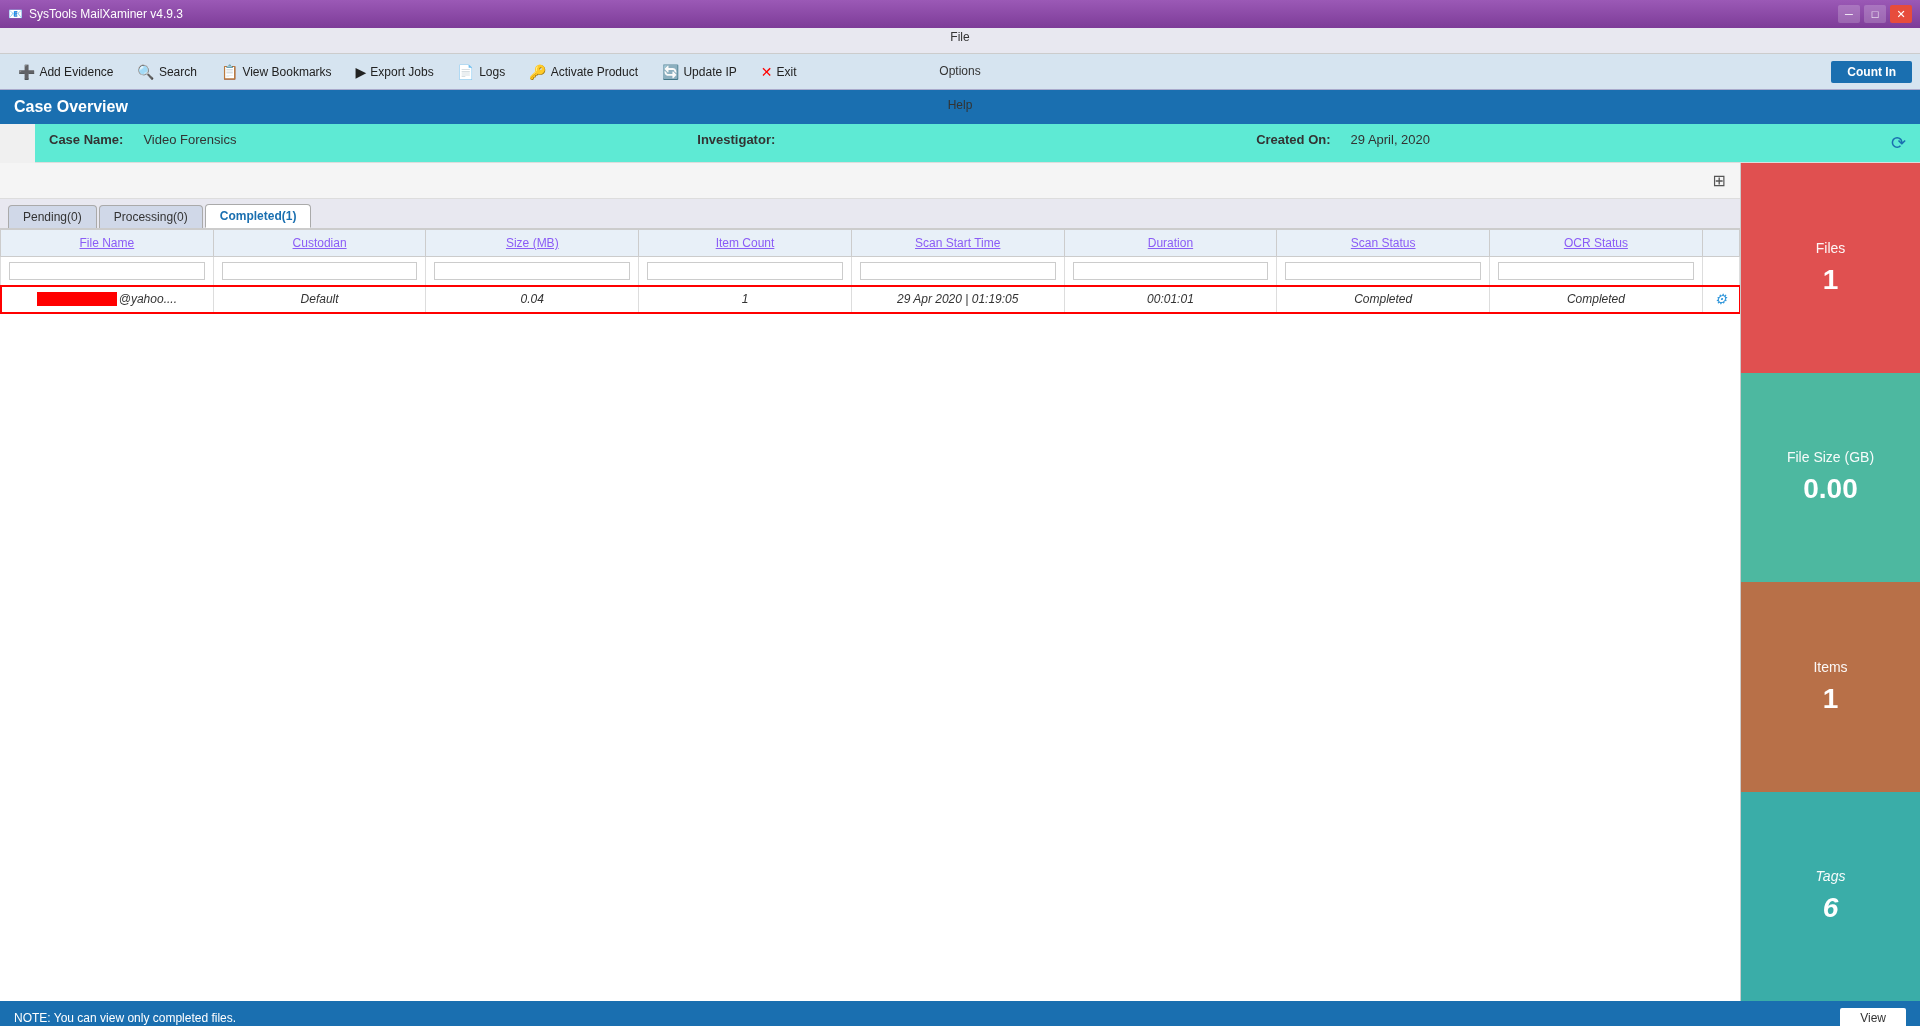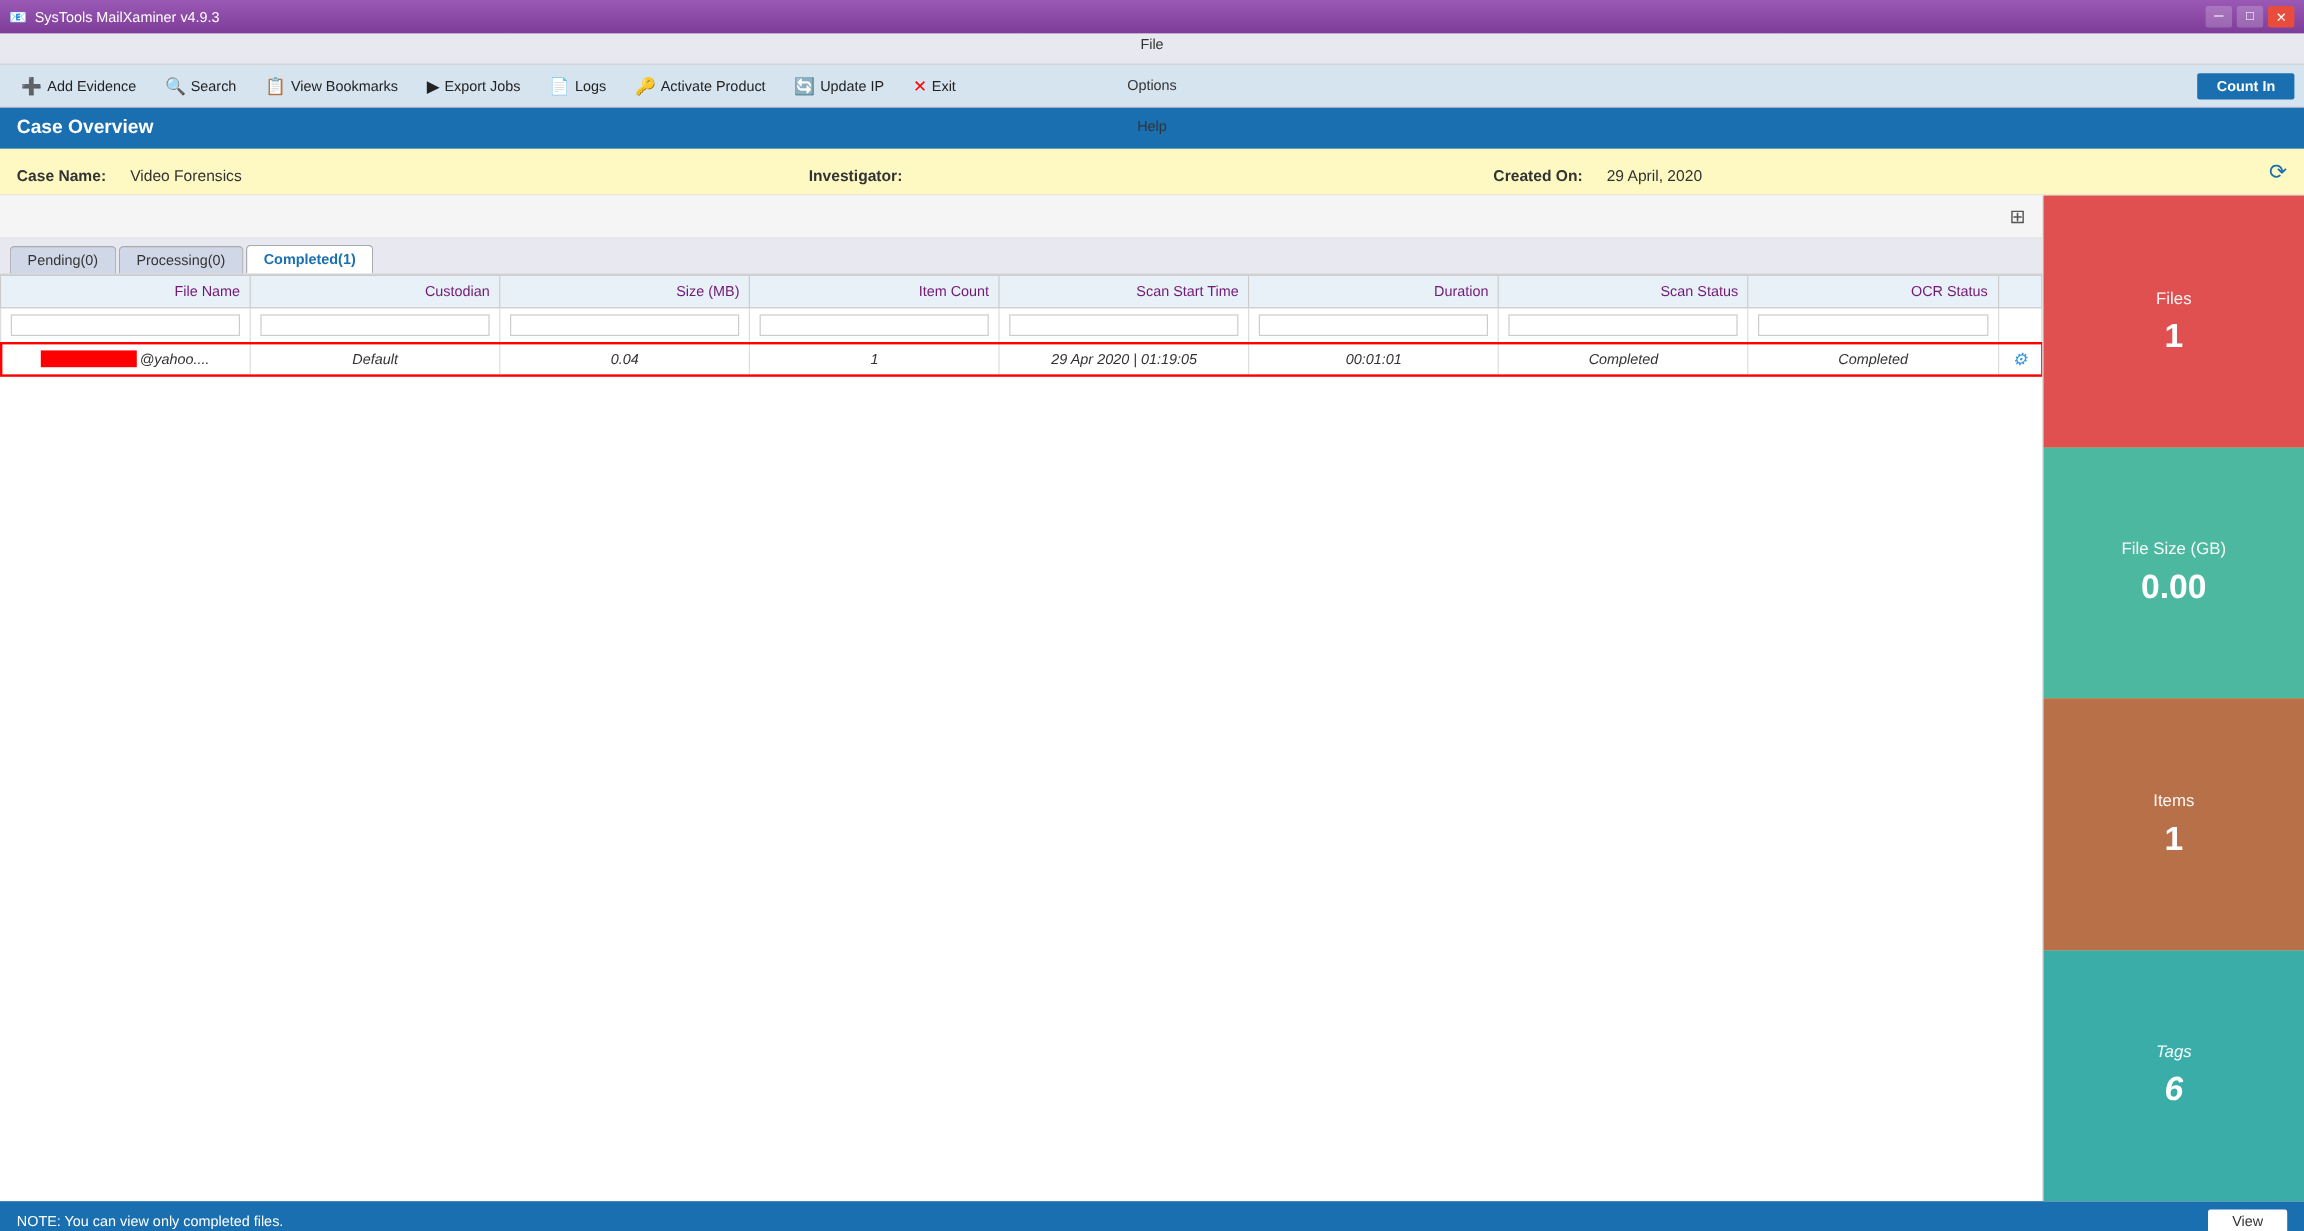--- a/index.html
+++ b/index.html
@@ -78,27 +78,28 @@
     #case-overview-header {
       background: #1a6fb0;
       color: white;
       font-size: 16px;
       font-weight: bold;
       padding: 8px 14px;
     }
 
     
     #case-info-bar {
-      background: #fef9c3;
+      background: #5eead4;
       padding: 8px 14px;
       display: flex;
-      align-items: flex-end;
+      align-items: flex-start;
       gap: 20px;
       border-bottom: 1px solid #ddd;
       font-size: 13px;
+      margin-left: 35px;
     }
     #case-info-bar .label { font-weight: bold; color: #333; }
     #case-info-bar .value { color: #333; }
     #case-info-bar .spacer { flex: 1; }
     #case-info-bar .edit-icon { font-size: 18px; color: #1a6fb0; cursor: pointer; }
 
     
     #main-content {
       display: flex;
       flex: 1;
@@ -160,24 +161,25 @@
     
     #data-table {
       width: 100%;
       border-collapse: collapse;
       font-size: 12px;
     }
     #data-table th {
       background: #e8f0f8;
       border: 1px solid #ccc;
       padding: 6px 8px;
-      text-align: right;
-      color: #701a75;
+      text-align: center;
+      color: #8b5cf6;
       font-weight: normal;
       white-space: nowrap;
+      text-decoration: underline;
     }
     #data-table td {
       border: 1px solid #ddd;
       padding: 5px 8px;
       text-align: center;
       color: #333;
     }
     .filter-row td {
       padding: 2px 4px;
     }
@@ -190,22 +192,22 @@
       color: red;
       display: inline-block;
       width: 80px;
       height: 14px;
       vertical-align: middle;
       margin-right: 2px;
     }
 
     
     #right-panel {
-      width: 217px;
-      background: #fdba74;
+      width: 179px;
+      background: #b91c1c;
       display: flex;
       flex-direction: column;
       gap: 0;
     }
     .stat-card {
       flex: 1;
       display: flex;
       flex-direction: column;
       align-items: center;
       justify-content: center;

